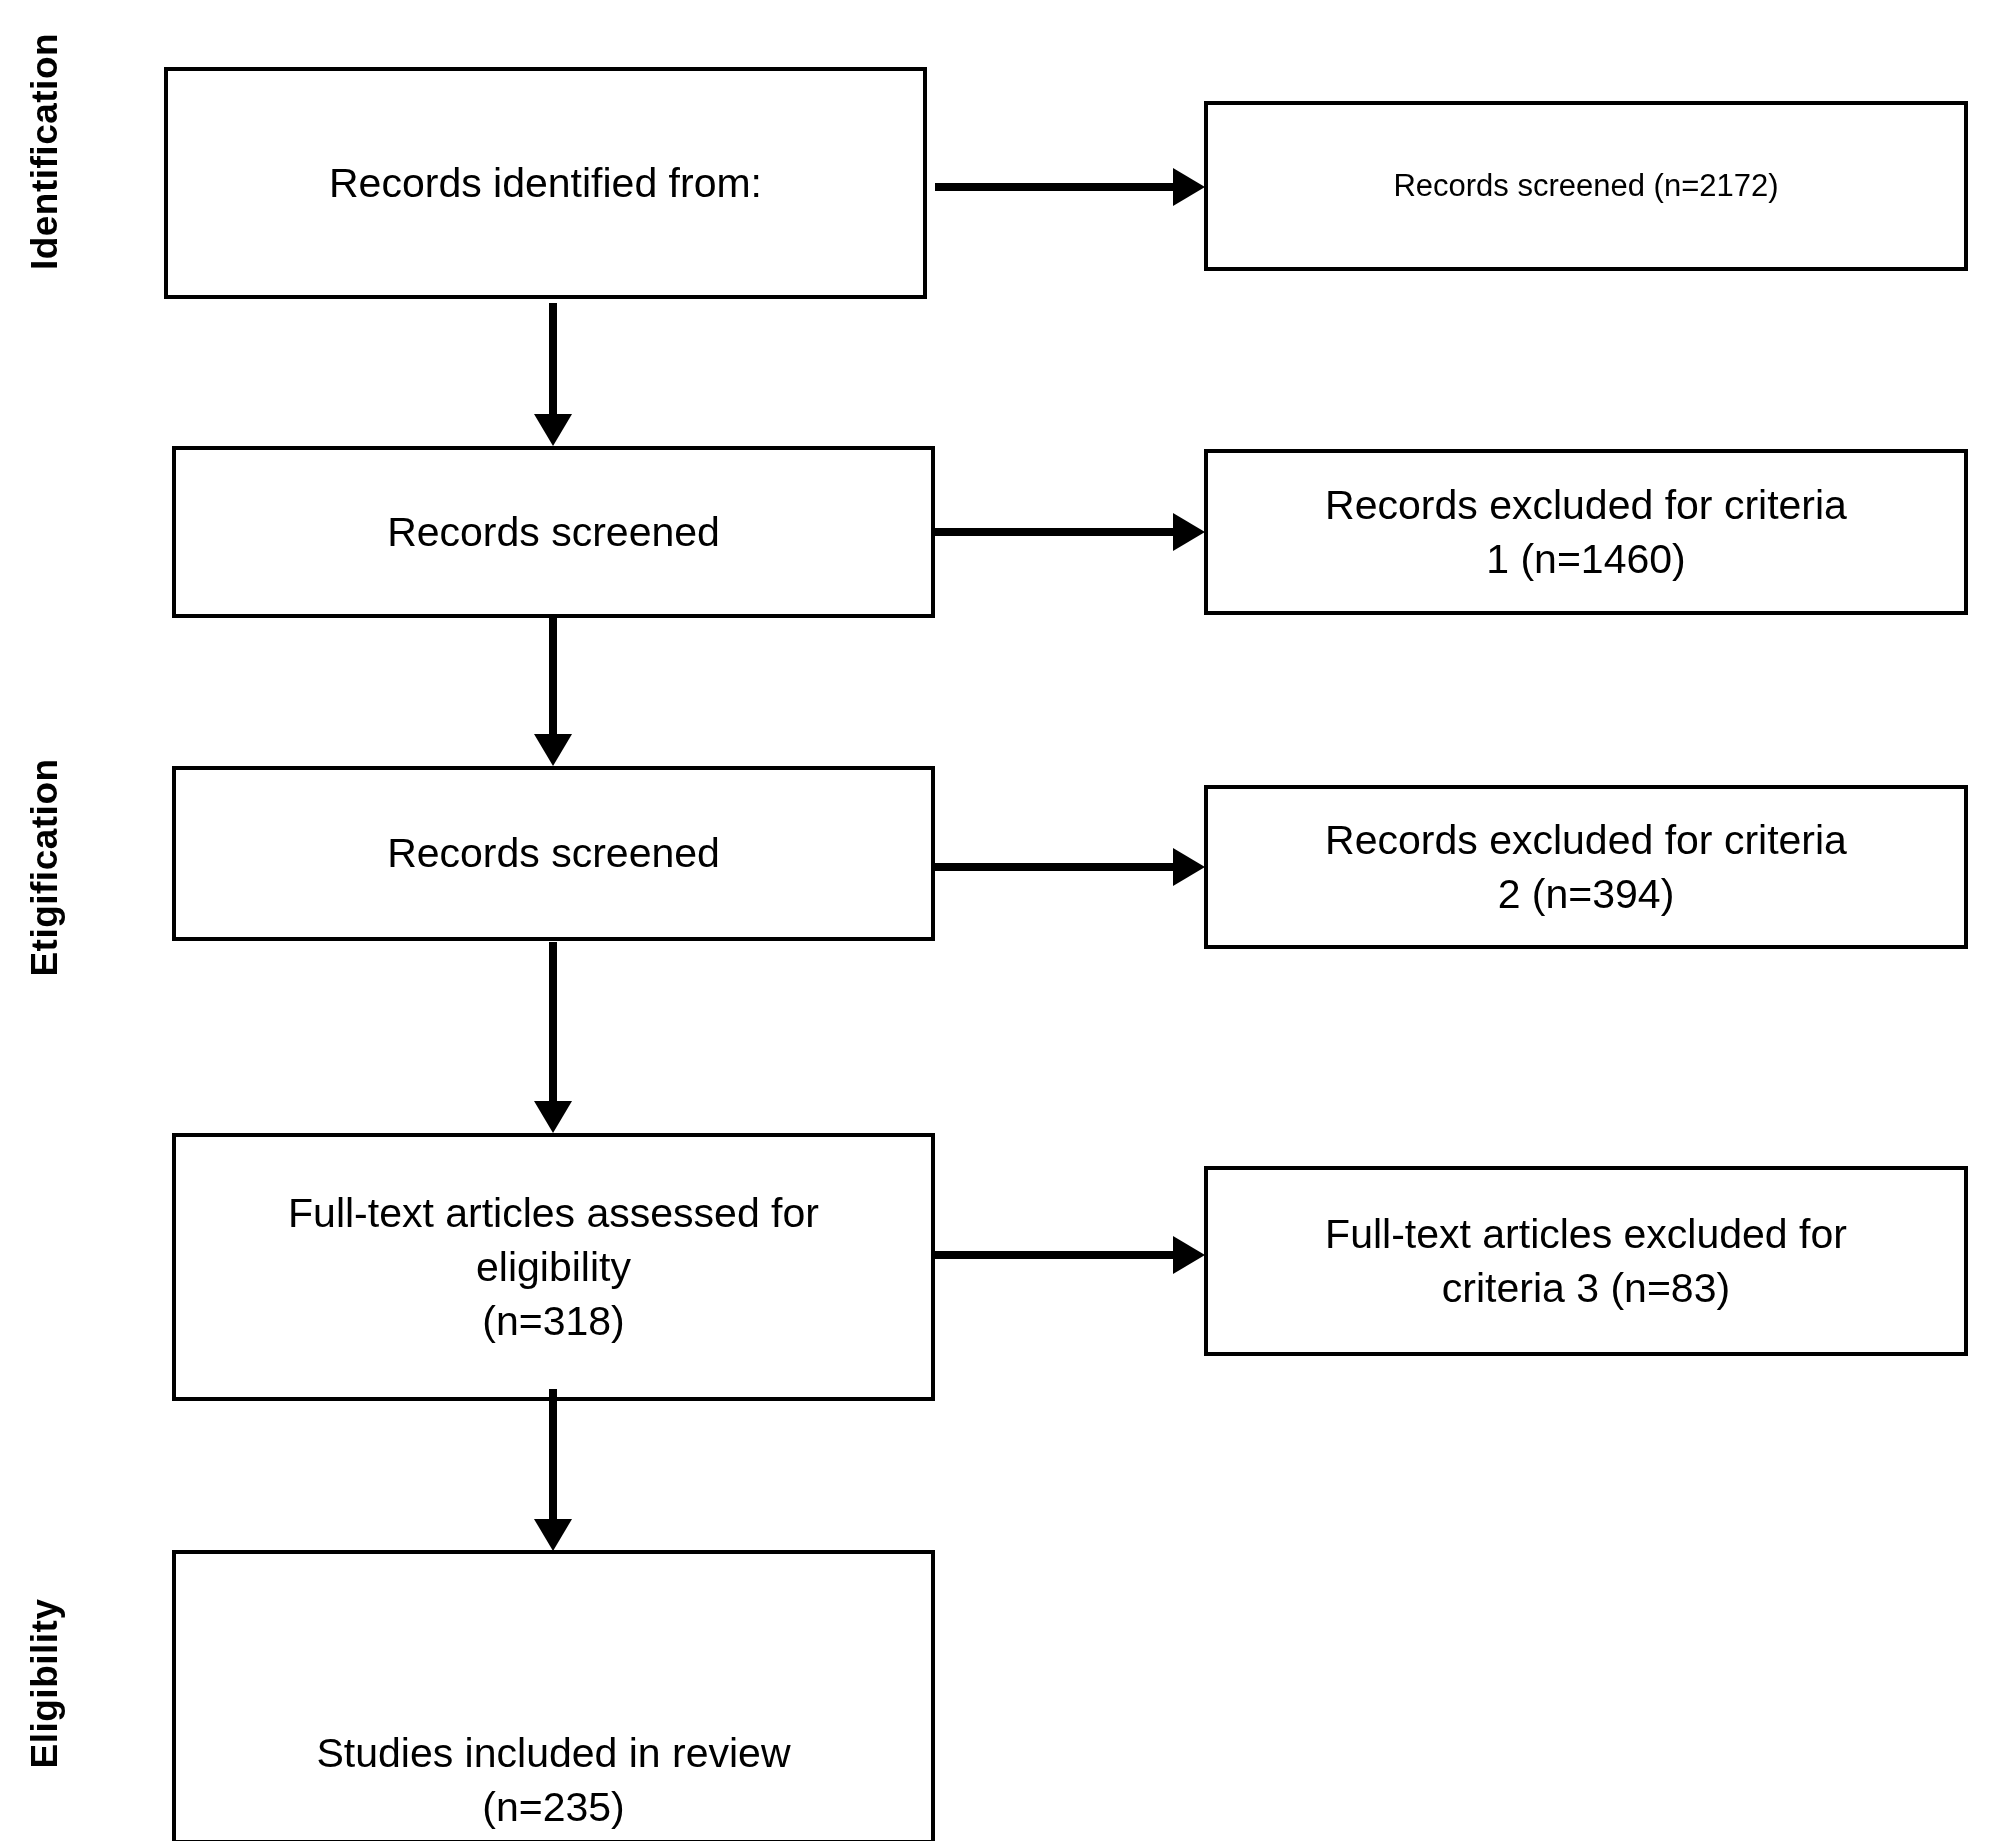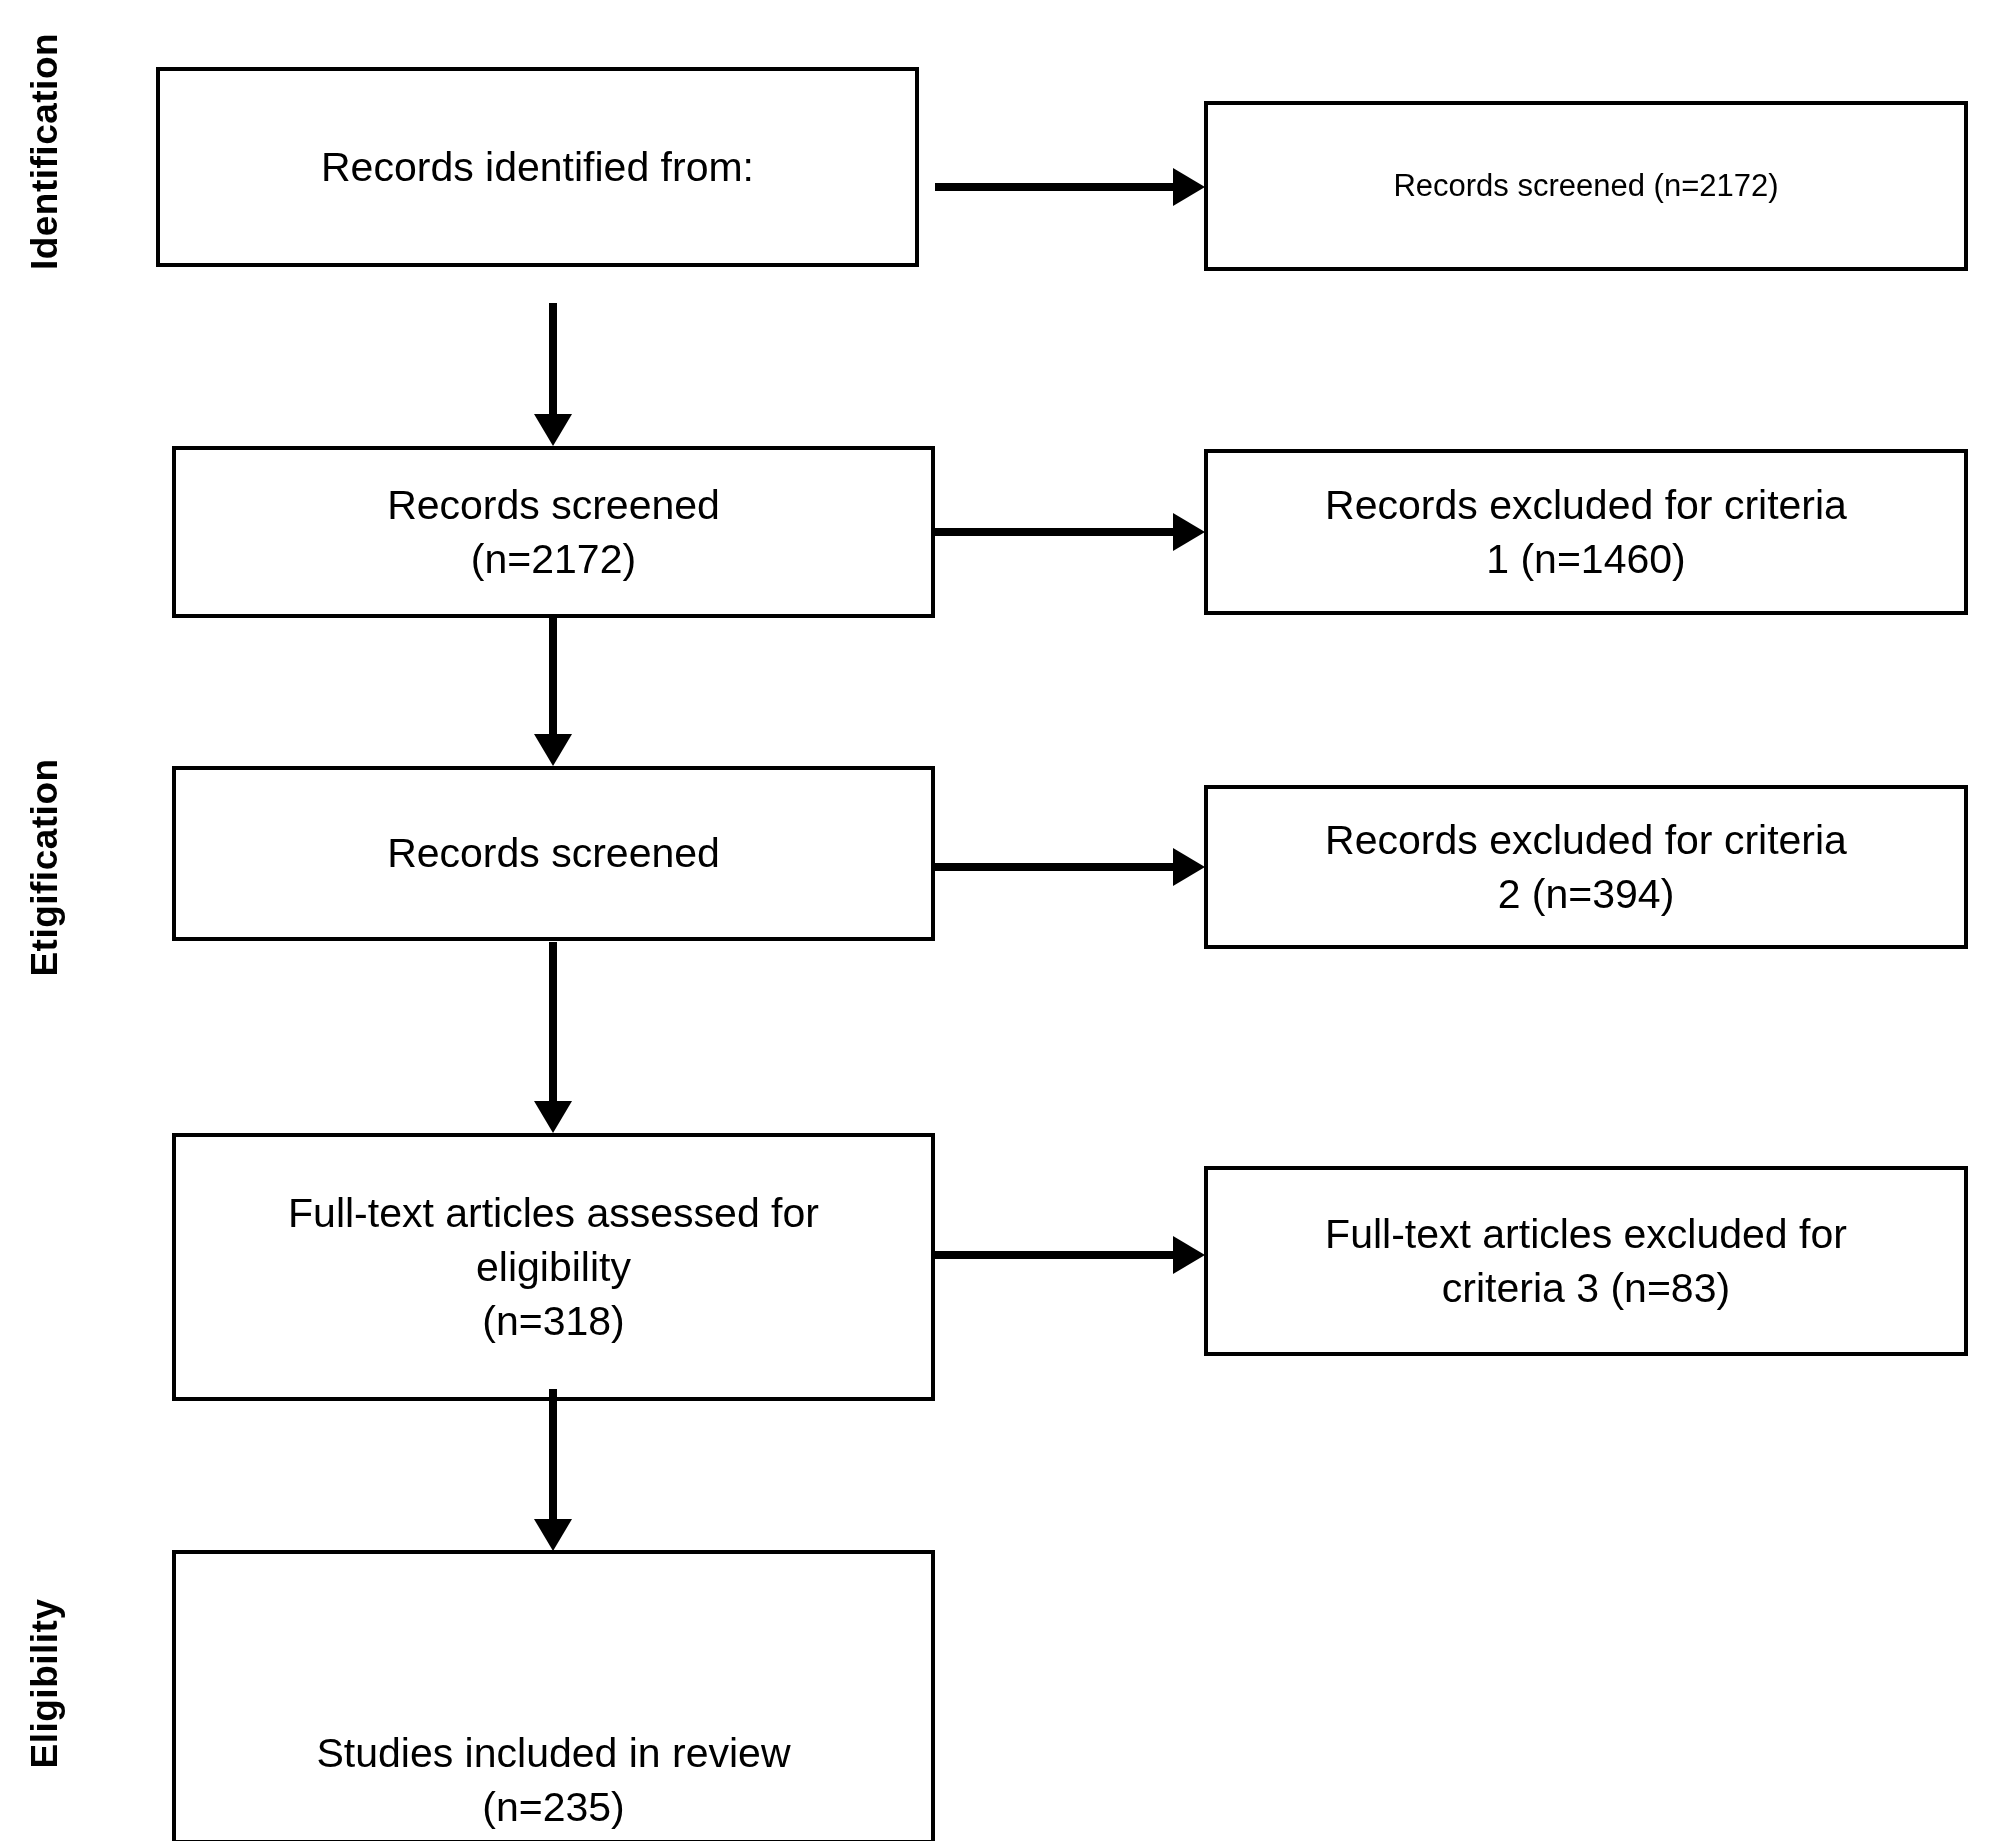--- a/index.html
+++ b/index.html
@@ -100,42 +100,41 @@
   </div>
 
   <div class="stage-label" style="top:662px; height:410px;">
     <span>Etigification</span>
   </div>
 
   <div class="stage-label" style="top:1529px; height:308px;">
     <span>Eligibility</span>
   </div>
 
-  <div class="node" style="left:156px; top:67px; width:763px; height:200px;">
+  <div class="node" style="left:164px; top:67px; width:763px; height:232px;">
     <span class="lines">
       <span>Records identified from:</span>
     </span>
   </div>
 
   <div class="conn-h" style="left:935px; top:183px; width:238px;"></div>
   <div class="arrow-right" style="left:1173px; top:168px;"></div>
 
   <div class="node" style="left:1204px; top:101px; width:764px; height:170px; font-size:31px;">
     <span class="lines">
       <span>Records screened (n=2172)</span>
     </span>
   </div>
 
   <div class="conn-v" style="left:549px; top:303px; height:112px;"></div>
   <div class="arrow-down" style="left:534px; top:414px;"></div>
 
   <div class="node" style="left:172px; top:446px; width:763px; height:172px;">
     <span class="lines">
       <span>Records screened</span>
-      <span>(n=2172)</span>
     </span>
   </div>
 
   <div class="conn-h" style="left:935px; top:528px; width:238px;"></div>
   <div class="arrow-right" style="left:1173px; top:513px;"></div>
 
   <div class="node" style="left:1204px; top:449px; width:764px; height:166px;">
     <span class="lines">
       <span>Records excluded for criteria</span>
       <span>1 (n=1460)</span>

